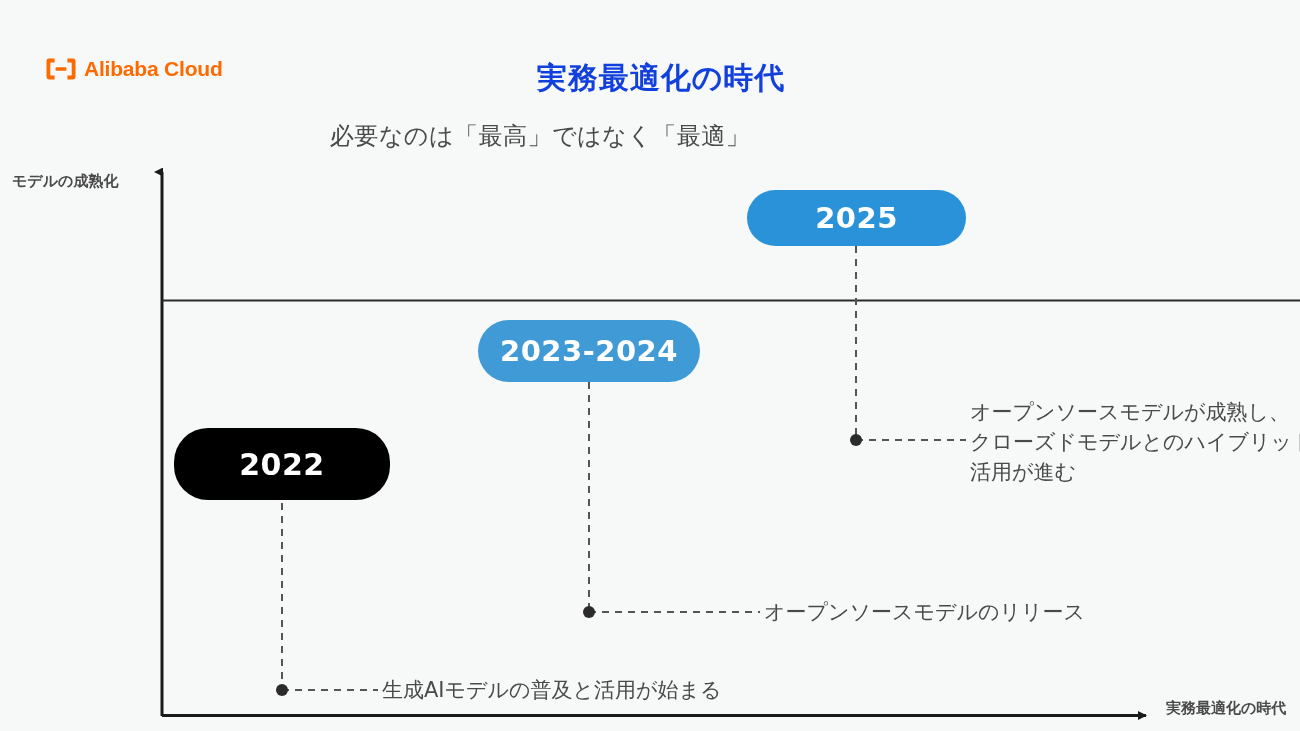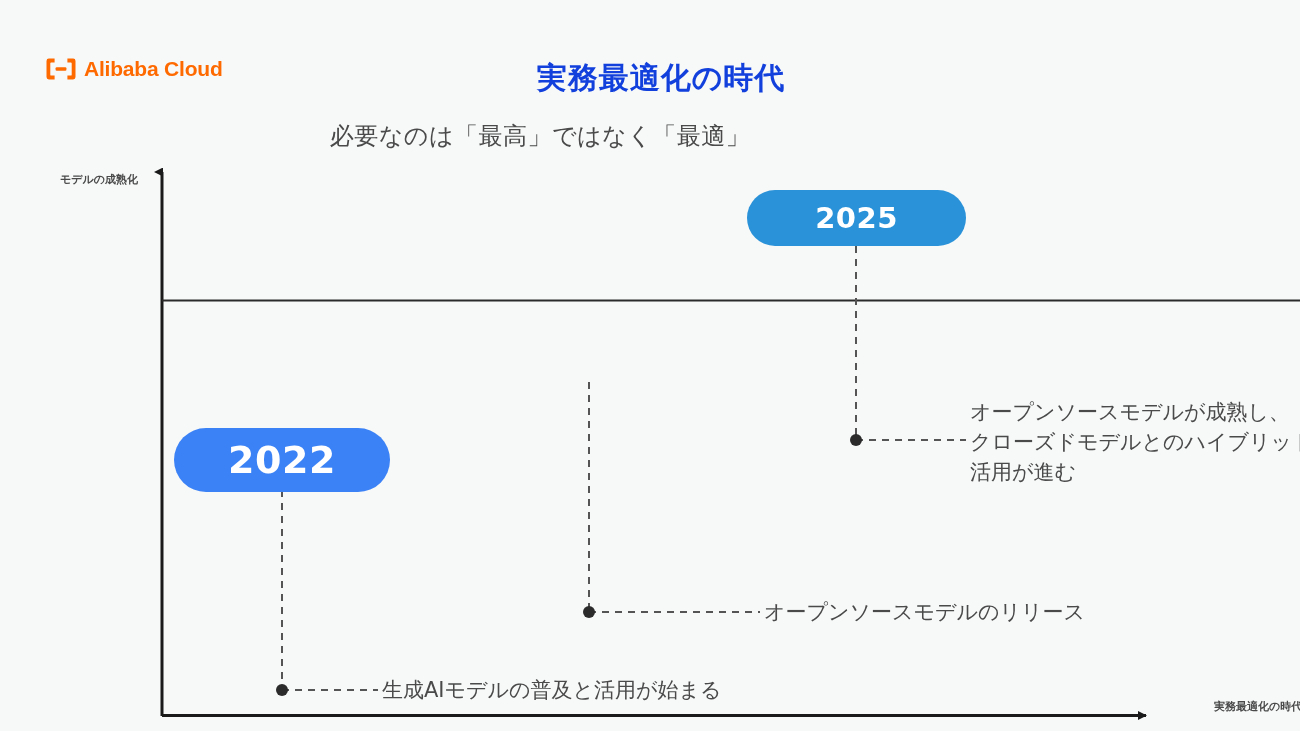--- a/index.html
+++ b/index.html
@@ -75,26 +75,25 @@
   }
   #chart-svg {
     position: absolute;
     left: 0;
     top: 0;
   }
 
   
   .axis-label {
     position: absolute;
-    font-size: 11px;
+    font-size: 15px;
     font-weight: bold;
     color: #4a4a4a;
     white-space: nowrap;
     font-family: "DejaVu Sans", "Liberation Sans", sans-serif;
-    margin-left: 48px;
   }
   #y-axis-label {
     left: 12px;
     top: 172px;
   }
   #x-axis-label {
     left: 1166px;
     top: 699px;
   }
 
@@ -167,21 +166,22 @@
     <circle cx="589" cy="612" r="6" fill="#2b2b2b"></circle>
 
     <line x1="856" y1="246" x2="856" y2="440" stroke="#555555" stroke-width="2" stroke-dasharray="7 6"></line>
     <line x1="856" y1="440" x2="966" y2="440" stroke="#555555" stroke-width="2" stroke-dasharray="7 6"></line>
     <circle cx="856" cy="440" r="6" fill="#2b2b2b"></circle>
   </svg>
 
   <div id="y-axis-label" class="axis-label">モデルの成熟化</div>
   <div id="x-axis-label" class="axis-label">実務最適化の時代</div>
 
-  <div class="era-pill" id="pill-2022" style="left: 174px; top: 428px; width: 216px; height: 64px; background: #3b82f6; font-size: 38px;">2022</div>
+  <div class="era-pill" id="pill-2022" style="left: 174px; top: 428px; width: 216px; height: 72px; background: #000000; font-size: 30px;">2022</div>
+  <div class="era-pill" id="pill-2023-2024" style="left: 478px; top: 320px; width: 222px; height: 62px; background: rgb(64, 154, 214); font-size: 29px;">2023-2024</div>
   <div class="era-pill" id="pill-2025" style="left: 747px; top: 190px; width: 219px; height: 56px; background: rgb(42, 146, 216); font-size: 29px;">2025</div>
 
   <div class="annotation" id="annotation-2023-2024" style="left: 764px; top: 598px;">
     <span class="ann-line">オープンソースモデルのリリース</span>
   </div>
 
   <div class="annotation" id="annotation-2022" style="left: 382px; top: 676px;">
     <span class="ann-line">生成AIモデルの普及と活用が始まる</span>
   </div>
 

